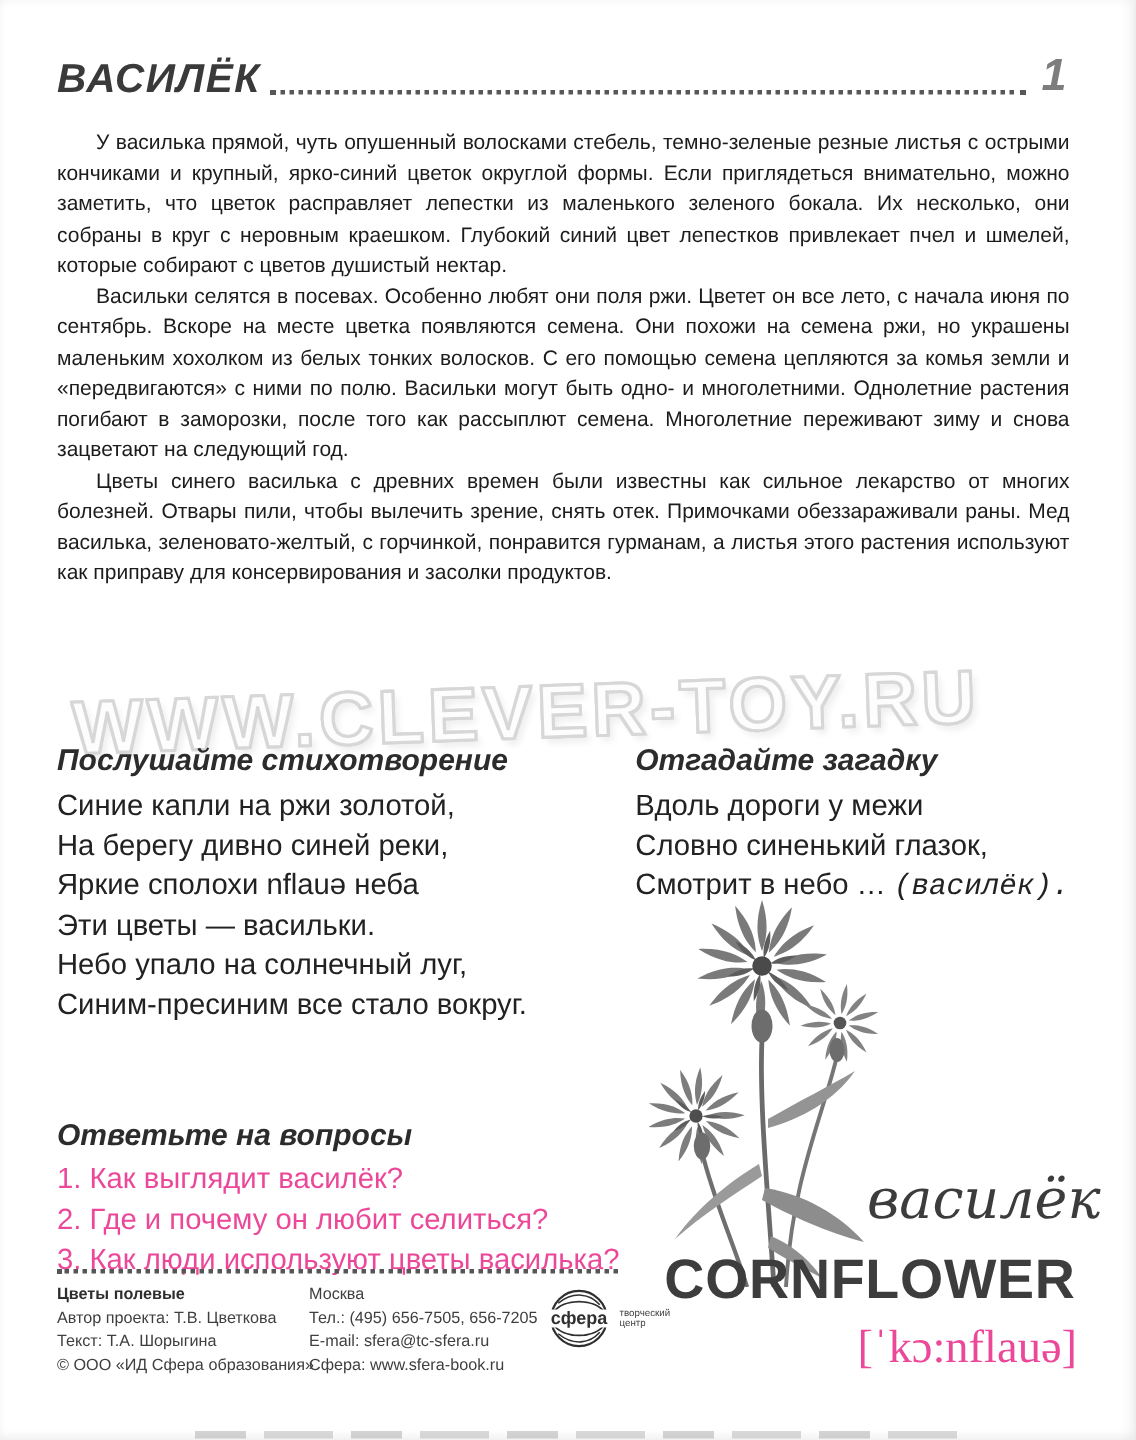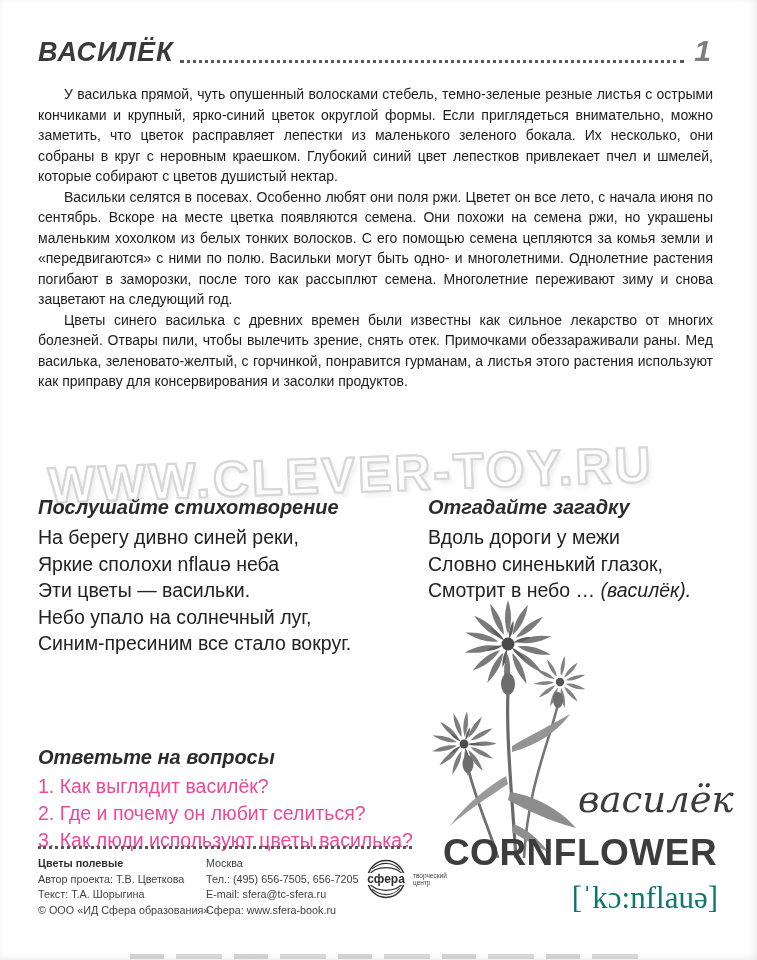--- a/index.html
+++ b/index.html
@@ -53,21 +53,21 @@
 
   
   .cols { display: flex; margin-top: 20px; }
   .col-left { width: 390px; }
   .col-right { flex: 1; }
   .sec-heading {
     font-size: 20px; font-weight: bold; font-style: italic;
     color: #2c2c2c; margin-bottom: 5px;
   }
   .verse-line { font-size: 19.5px; line-height: 26.5px; color: #222; white-space: nowrap; }
-  .riddle-answer { font-style: italic; }
+  .riddle-answer { font-style: italic; font-family: Liberation Mono, monospace; }
 
   
   .questions { position: absolute; z-index: 1; left: 38px; top: 746px; width: 430px; }
   .questions .sec-heading { margin-bottom: 4px; }
   .question-item { font-size: 19.5px; line-height: 27px; color: #ec4899; white-space: nowrap; }
 
   
   .flower { position: absolute; z-index: 1; left: 428px; top: 596px; }
 
   
@@ -77,21 +77,21 @@
     font-size: 37px; color: #3c3c3c; white-space: nowrap;
   }
   .flower-eng {
     position: absolute; z-index: 1; left: 442px; top: 832px; width: 276px;
     text-align: center; font-size: 37px; font-weight: bold;
     letter-spacing: 0.5px; color: #3d3d3d;
   }
   .flower-ipa {
     position: absolute; z-index: 1; left: 442px; top: 880px; width: 276px;
     text-align: right; font-family: "Liberation Serif", serif;
-    font-size: 31px; color: #0f766e;
+    font-size: 31px; color: #ec4899;
   }
 
   
   .footer {
     position: absolute; z-index: 1; left: 38px; top: 846px; width: 374px;
     border-top: 3px dotted #565656; padding-top: 7px;
     display: flex; align-items: flex-start;
   }
   .footer .fcol1 { width: 168px; }
   .footer .fcol2 { width: 150px; }
@@ -124,20 +124,21 @@
 
     <div class="article">
       <p>У василька прямой, чуть опушенный волосками стебель, темно-зеленые резные листья с острыми кончиками и крупный, ярко-синий цветок округлой формы. Если приглядеться внимательно, можно заметить, что цветок расправляет лепестки из маленького зеленого бокала. Их несколько, они собраны в круг с неровным краешком. Глубокий синий цвет лепестков привлекает пчел и шмелей, которые собирают с цветов душистый нектар.</p>
       <p>Васильки селятся в посевах. Особенно любят они поля ржи. Цветет он все лето, с начала июня по сентябрь. Вскоре на месте цветка появляются семена. Они похожи на семена ржи, но украшены маленьким хохолком из белых тонких волосков. С его помощью семена цепляются за комья земли и «передвигаются» с ними по полю. Васильки могут быть одно- и многолетними. Однолетние растения погибают в заморозки, после того как рассыплют семена. Многолетние переживают зиму и снова зацветают на следующий год.</p>
       <p>Цветы синего василька с древних времен были известны как сильное лекарство от многих болезней. Отвары пили, чтобы вылечить зрение, снять отек. Примочками обеззараживали раны. Мед василька, зеленовато-желтый, с горчинкой, понравится гурманам, а листья этого растения используют как приправу для консервирования и засолки продуктов.</p>
     </div>
 
     <div class="cols">
       <div class="col-left">
         <div class="sec-heading">Послушайте стихотворение</div>
+        <div class="verse-line">Синие капли на ржи золотой,</div>
         <div class="verse-line">На берегу дивно синей реки,</div>
         <div class="verse-line">Яркие сполохи nflauə неба</div>
         <div class="verse-line">Эти цветы — васильки.</div>
         <div class="verse-line">Небо упало на солнечный луг,</div>
         <div class="verse-line">Синим-пресиним все стало вокруг.</div>
       </div>
       <div class="col-right">
         <div class="sec-heading">Отгадайте загадку</div>
         <div class="verse-line">Вдоль дороги у межи</div>
         <div class="verse-line">Словно синенький глазок,</div>

